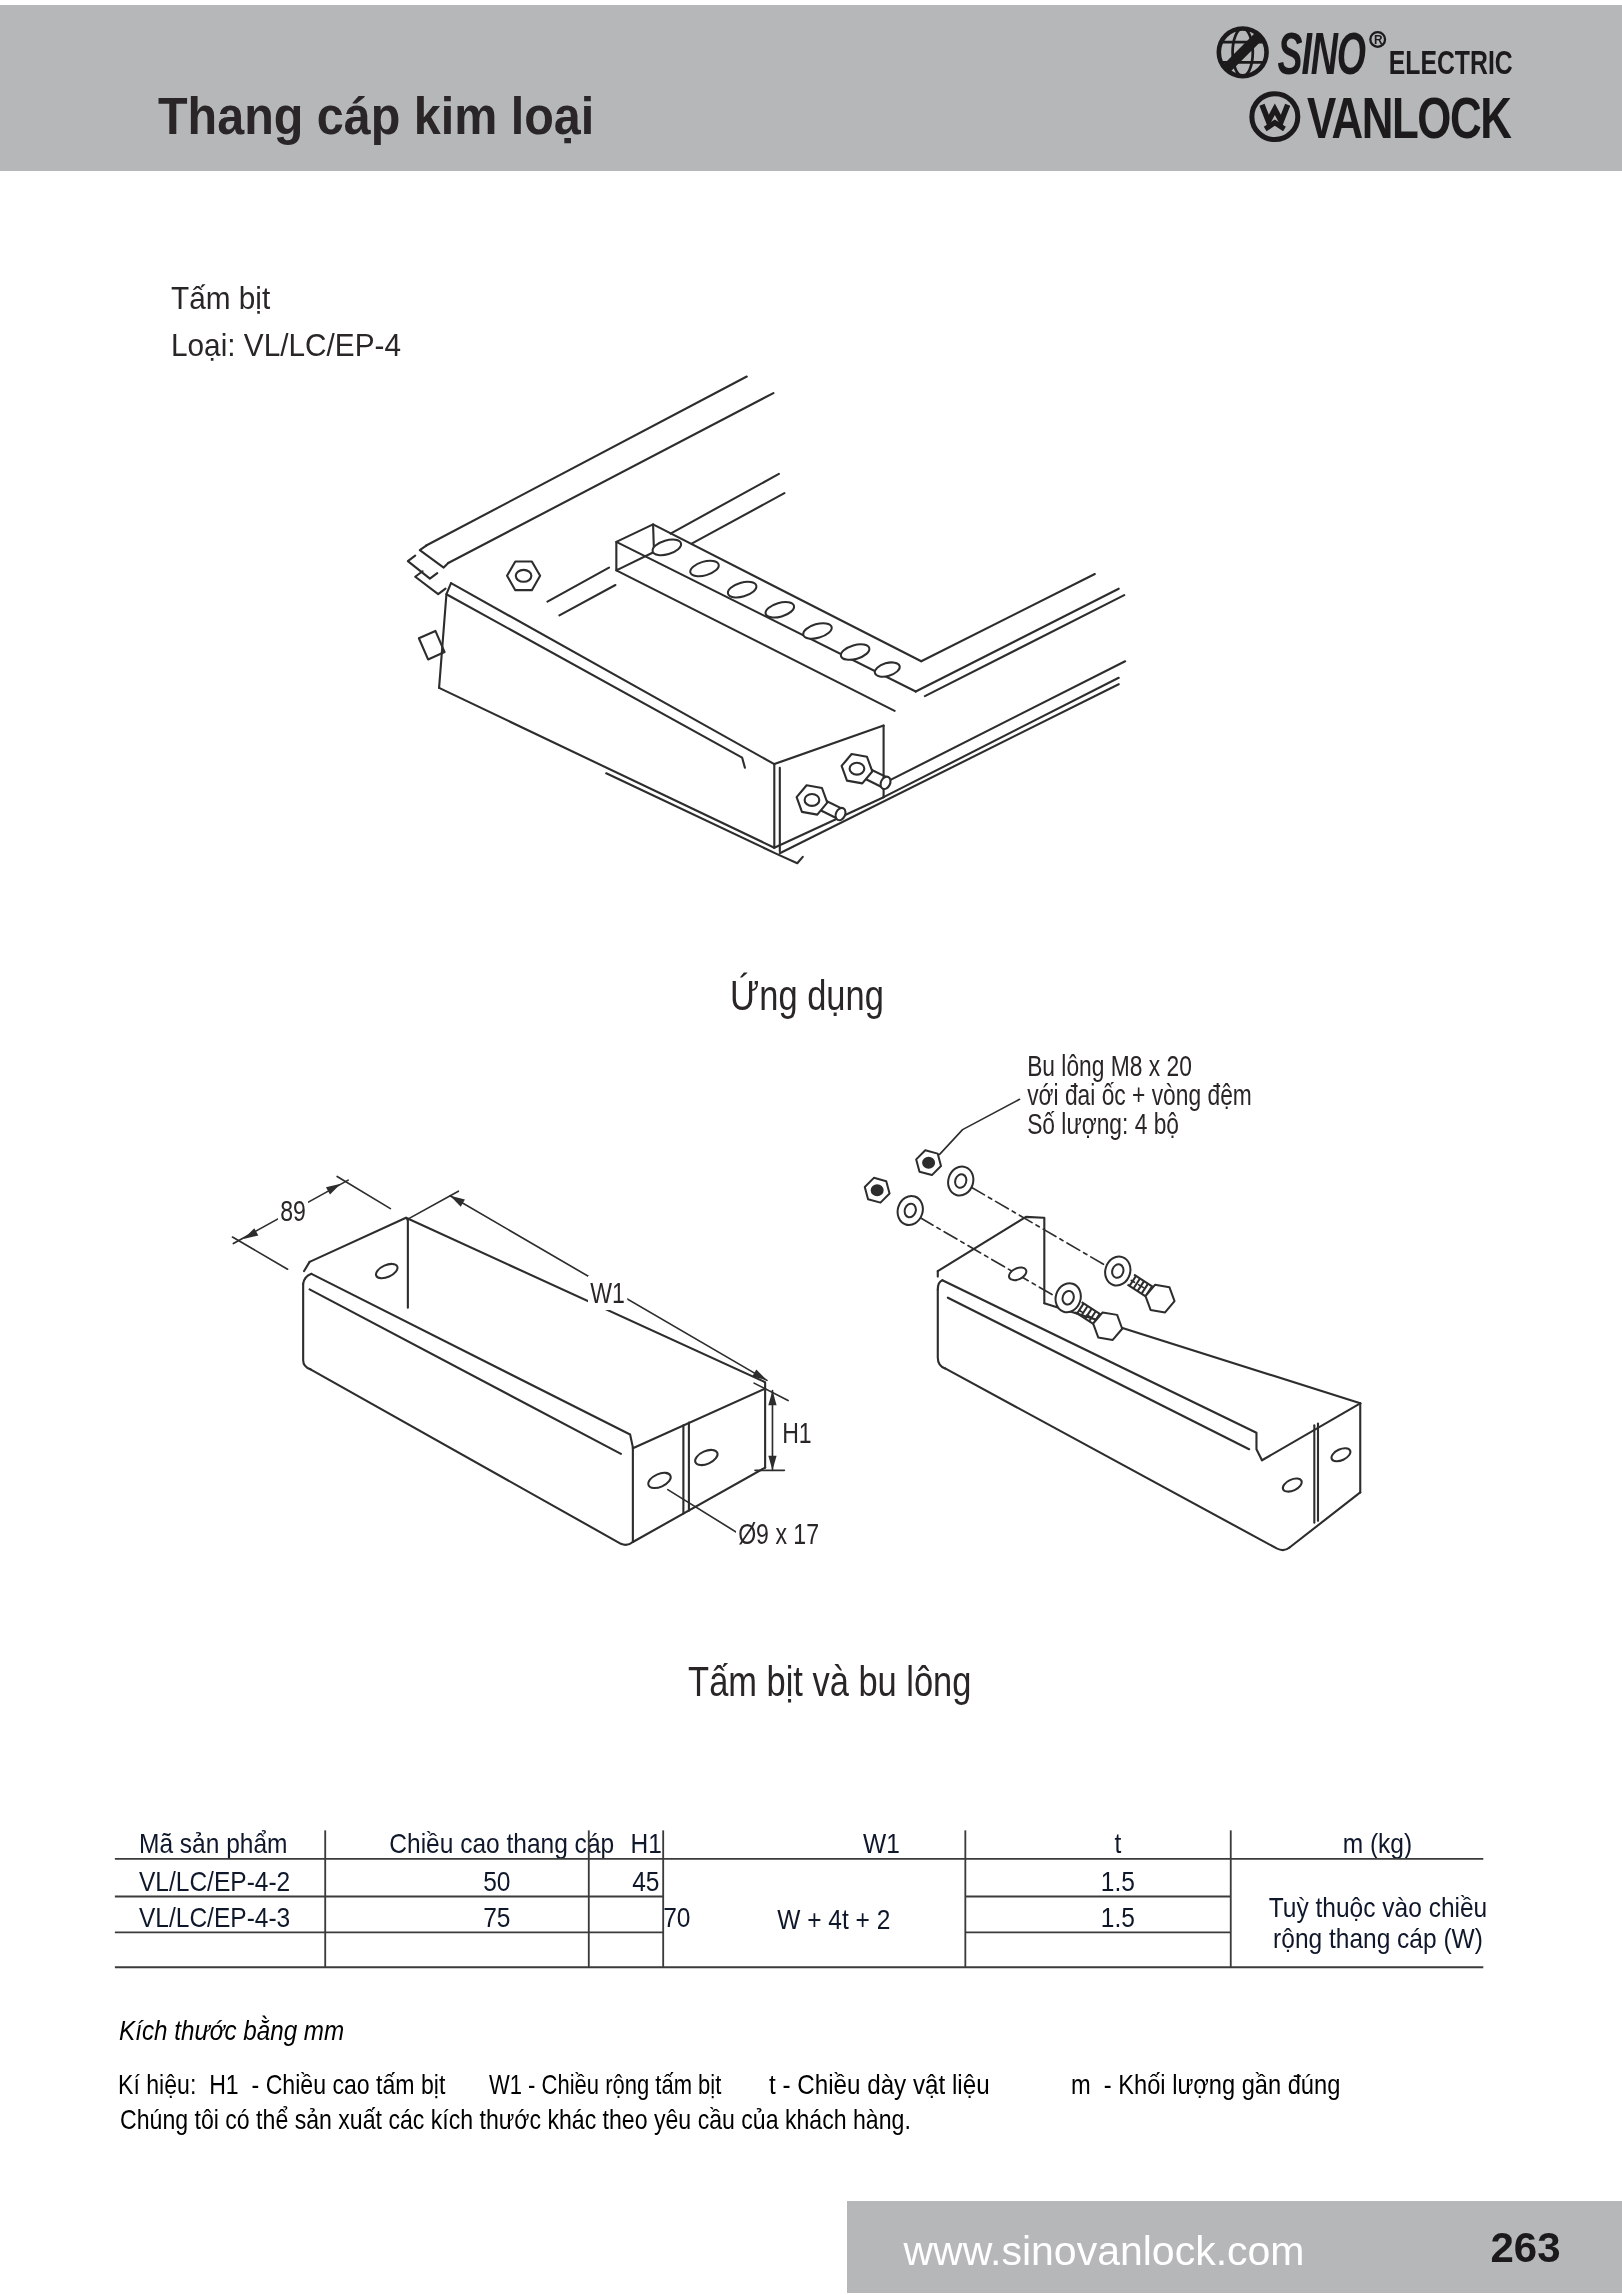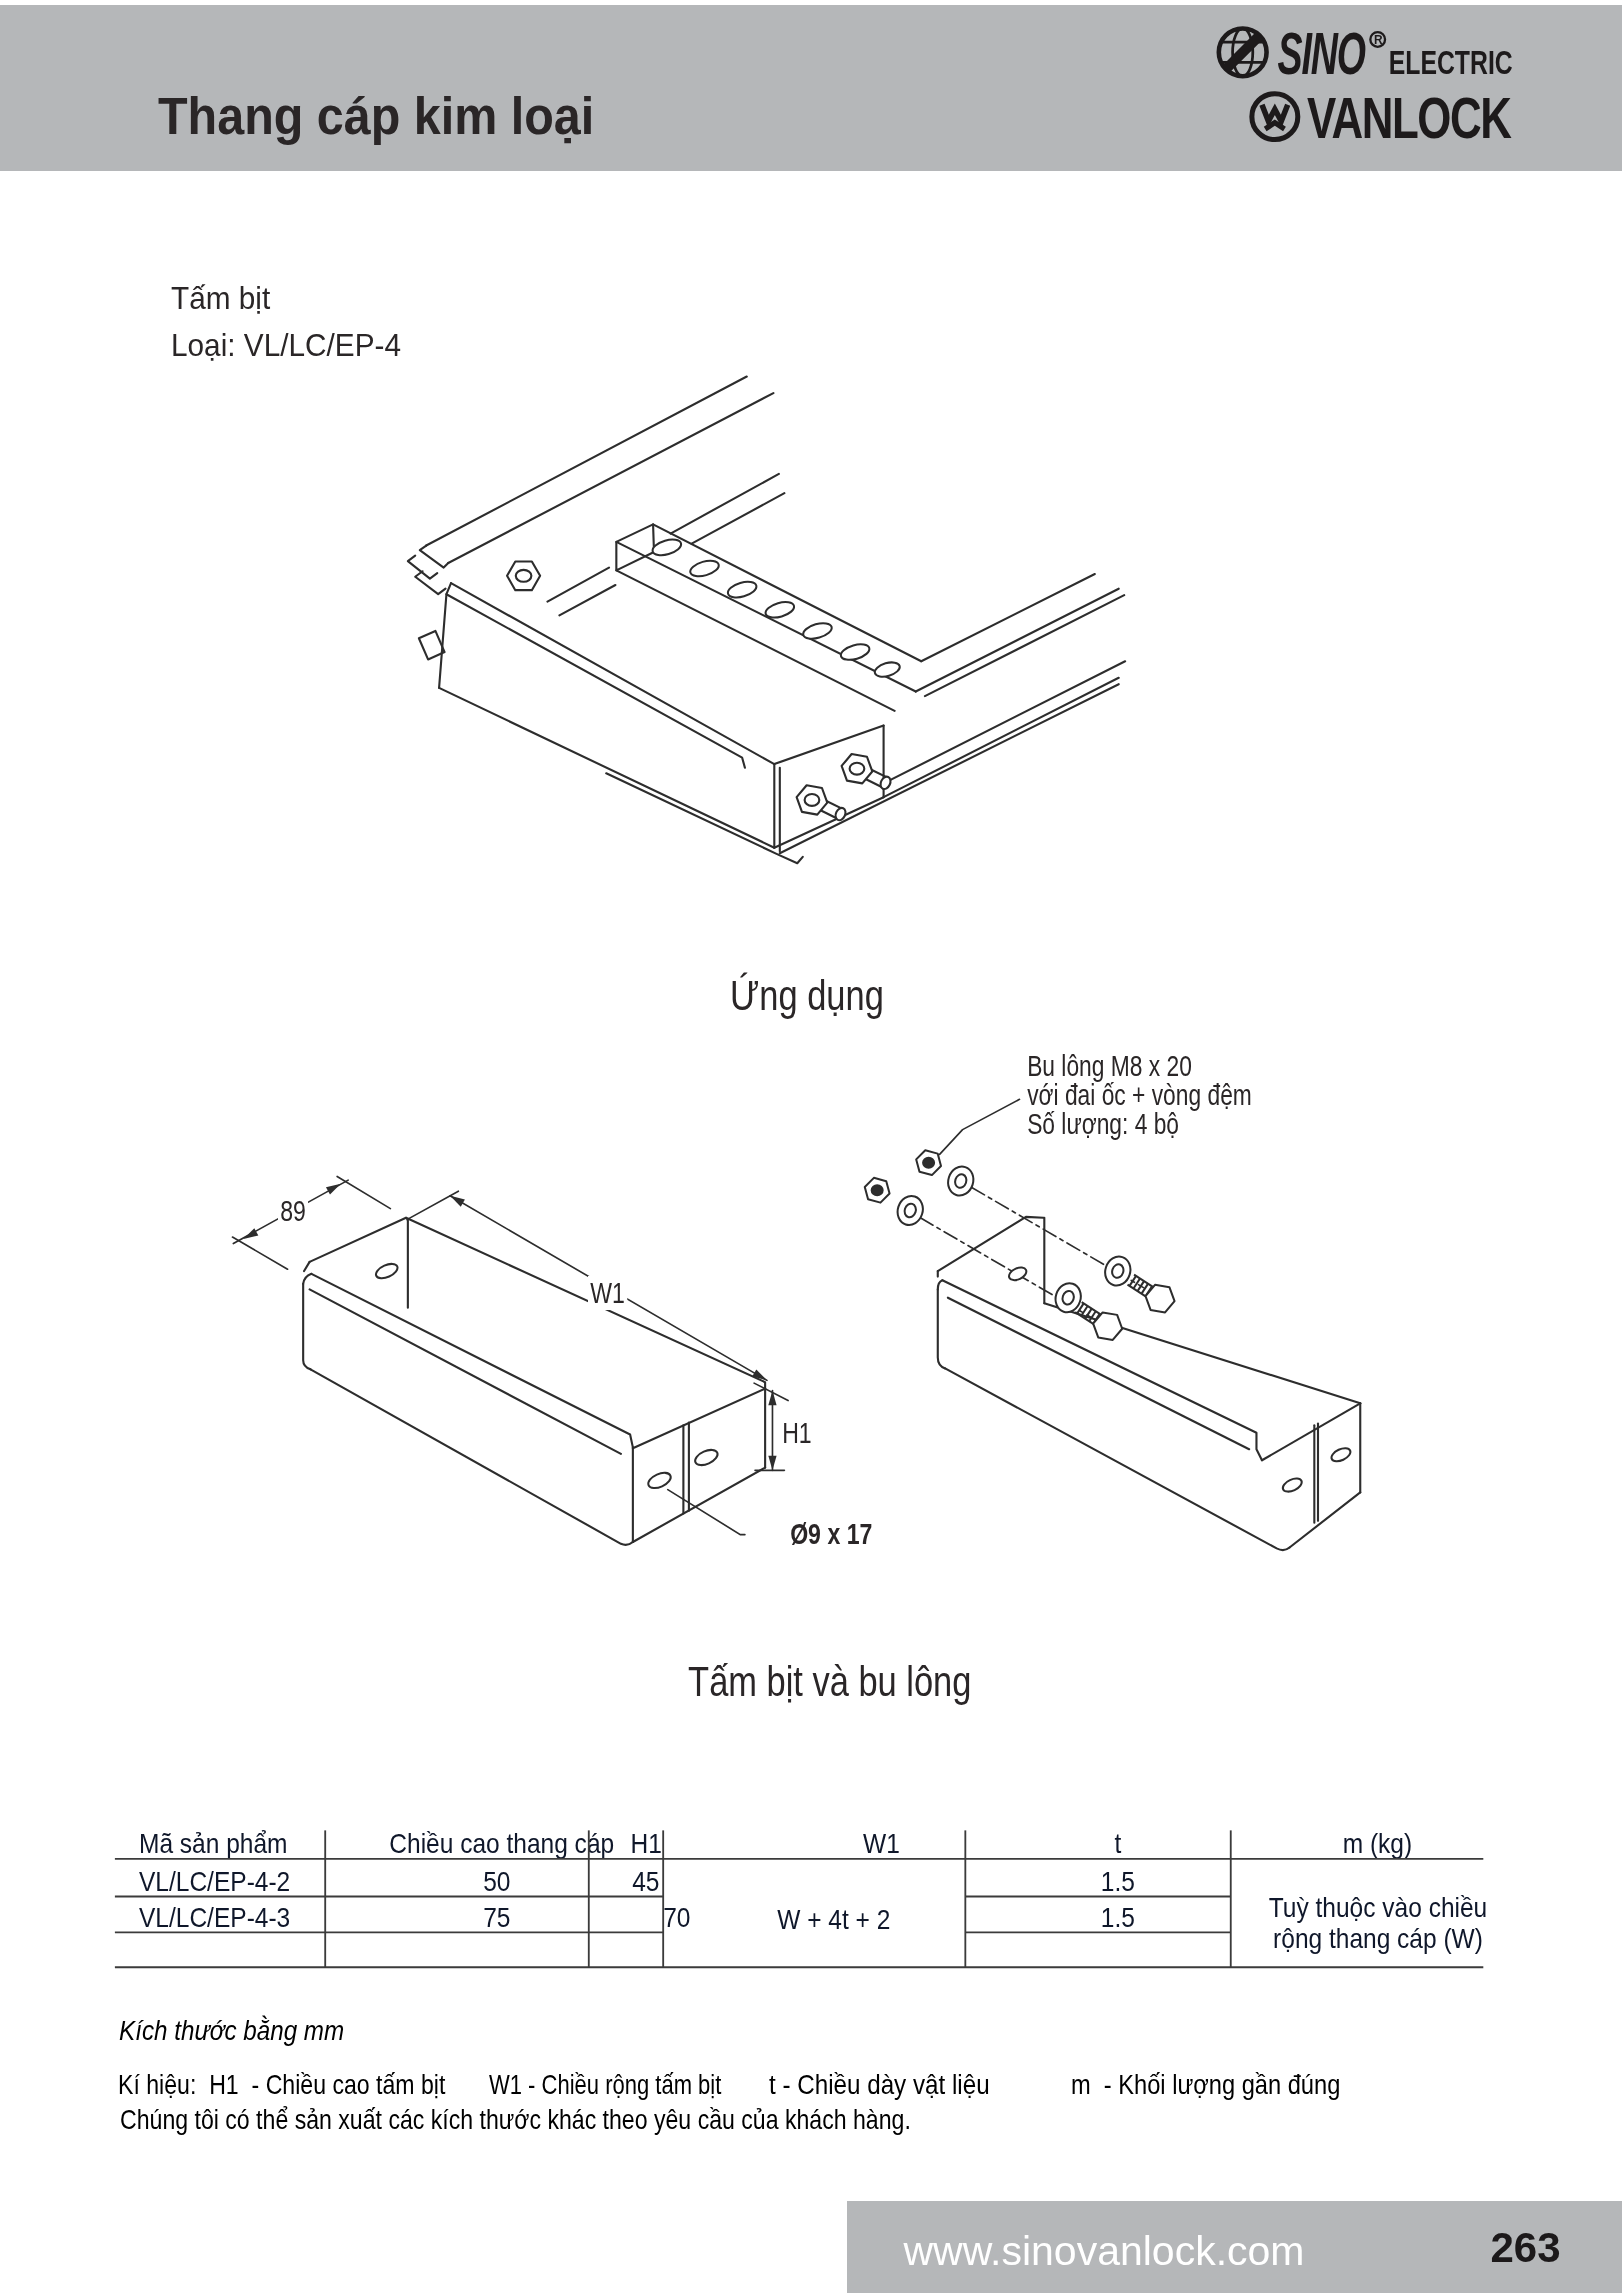--- a/index.html
+++ b/index.html
@@ -30,21 +30,21 @@
   <div class="abs prod"><span class="cx" style="transform:scaleX(0.93);">Tấm bịt<br>Loại: VL/LC/EP-4</span></div>
 
   <div class="abs cap1"><span class="cxc">Ứng dụng</span></div>
   <div class="abs cap2"><span class="cxc">Tấm bịt và bu lông</span></div>
 
   <div class="abs lbl" style="left:1025px;top:1051px;line-height:29px;"><span class="cx" style="transform:scaleX(0.76);">Bu lông M8 x 20<br>với đai ốc + vòng đệm<br>Số lượng: 4 bộ</span></div>
 
   <div class="abs lbl" style="left:278px;top:1194px;"><span class="cx">89</span></div>
   <div class="abs lbl" style="left:588px;top:1276px;"><span class="cx">W1</span></div>
   <div class="abs lbl" style="left:780px;top:1416px;"><span class="cx">H1</span></div>
-  <div class="abs lbl" style="left:788px;top:1517px;font-weight:bold;"><span class="cx">Ø9 x 17</span></div>
+  <div class="abs lbl" style="left:736px;top:1517px;"><span class="cx">Ø9 x 17</span></div>
 
   <div class="abs tbl" style="left:119px;top:1827px;"><span class="cx" style="transform:scaleX(0.86);">Mã sản phẩm</span></div>
   <div class="abs tbl ctr" style="left:325px;top:1827px;width:264px;padding-left:25px;"><span class="cxc" style="transform:scaleX(0.86);">Chiều cao thang cáp</span></div>
   <div class="abs tbl ctr" style="left:589px;top:1827px;width:74px;"><span class="cxc" style="transform:scaleX(0.86);">H1</span></div>
   <div class="abs tbl ctr" style="left:714px;top:1827px;width:294px;"><span class="cxc" style="transform:scaleX(0.86);">W1</span></div>
   <div class="abs tbl ctr" style="left:965px;top:1827px;width:265px;"><span class="cxc" style="transform:scaleX(0.86);">t</span></div>
   <div class="abs tbl ctr" style="left:1231px;top:1827px;width:253px;"><span class="cxc" style="transform:scaleX(0.86);">m (kg)</span></div>
 
   <div class="abs tbl" style="left:119px;top:1865px;"><span class="cx" style="transform:scaleX(0.86);">VL/LC/EP-4-2</span></div>
   <div class="abs tbl ctr" style="left:325px;top:1865px;width:304px;"><span class="cxc" style="transform:scaleX(0.86);">50</span></div>

